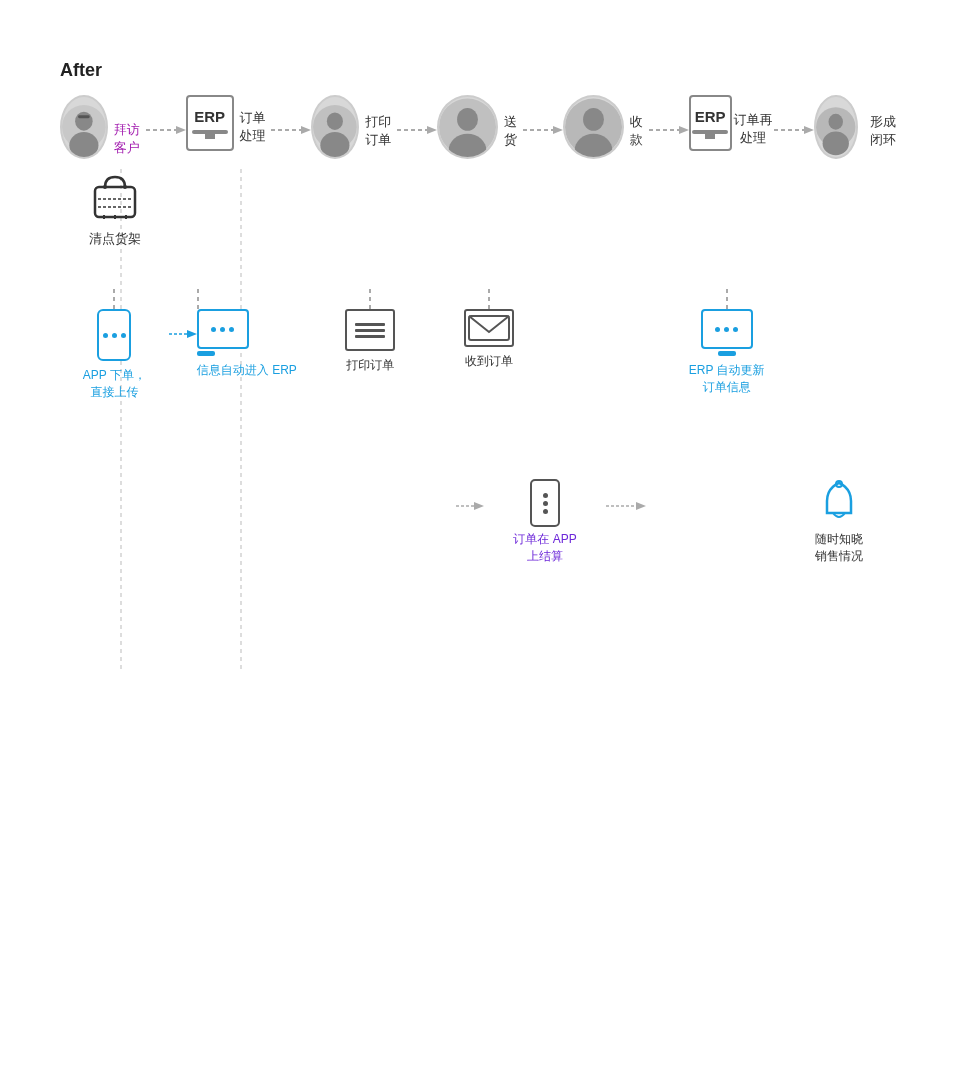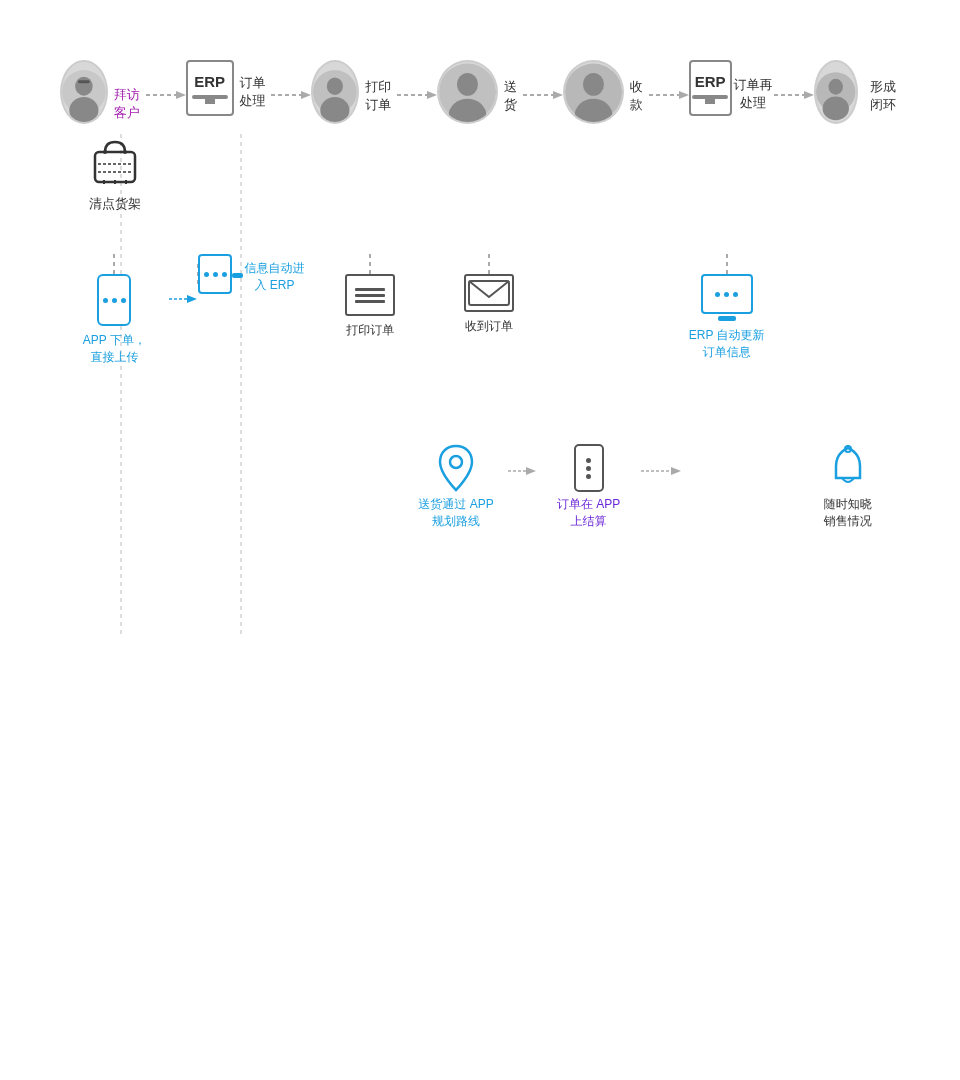--- a/index.html
+++ b/index.html
@@ -54,20 +54,21 @@
       position: relative;
     }
 
   </style>
 </head>
 <body>
 
 <div class="page-container">
 
 
+  <div class="after-label">After</div>
 
   <div class="diagram-area">
 
     <div style="display:flex; align-items:flex-start; width:100%; margin-bottom:10px; position:relative;">
 
       <div class="col-item" style="flex:1;">
         <div style="width:64px;height:64px;border-radius:50%;overflow:hidden;border:2px solid #ccc;background:#d8d8d8;display:flex;align-items:center;justify-content:center;">
           <svg width="60" height="60" viewBox="0 0 60 60">
             <rect width="60" height="60" fill="#c8c8c8" rx="30"></rect>
             <ellipse cx="30" cy="22" rx="12" ry="13" fill="#888"></ellipse>
@@ -222,21 +223,21 @@
           <span style="font-size:12px;color:#1a9fe0;margin-top:6px;text-align:center;line-height:1.4;">APP 下单，<br>直接上传</span>
         </div>
 
         <div style="flex:0 0 20px;display:flex;align-items:center;margin-top:40px;">
           <svg width="28" height="10">
               <line x1="0" y1="5" x2="18" y2="5" stroke="#1a9fe0" stroke-width="1.5" stroke-dasharray="3,2"></line>
               <polygon points="18,1 28,5 18,9" fill="#1a9fe0"></polygon>
             </svg>
         </div>
 
-        <div style="flex:1;display:flex;flex-direction:row;align-items:center;position:relative;">
+        <div style="flex:1;display:flex;flex-direction:column;align-items:flex-start;position:relative;">
           <div style="width:2px;height:20px;background:repeating-linear-gradient(to bottom,#aaa 0,#aaa 4px,transparent 4px,transparent 8px);"></div>
           <div style="width:52px;height:40px;border:2px solid #1a9fe0;border-radius:4px;background:#fff;display:flex;flex-direction:column;align-items:center;justify-content:center;">
             <div style="display:flex;gap:4px;">
               <div style="width:5px;height:5px;border-radius:50%;background:#1a9fe0;"></div>
               <div style="width:5px;height:5px;border-radius:50%;background:#1a9fe0;"></div>
               <div style="width:5px;height:5px;border-radius:50%;background:#1a9fe0;"></div>
             </div>
           </div>
           <div style="width:18px;height:5px;background:#1a9fe0;border-radius:2px;margin-top:2px;"></div>
           <span style="font-size:12px;color:#1a9fe0;margin-top:6px;text-align:center;line-height:1.4;">信息自动进入 ERP</span>
@@ -293,27 +294,20 @@
         <div style="flex:1;display:flex;flex-direction:column;align-items:center;position:relative;">
         </div>
 
       </div>
 
       <div style="position:absolute; top:310px; left:0; right:0; display:flex; align-items:flex-start;">
 
         <div style="flex:3;display:flex;"></div>
         <div style="flex:0 0 30px;"></div>
 
-        <div style="flex:1;display:flex;flex-direction:column;align-items:center;">
-          <svg width="36" height="48" viewBox="0 0 36 48">
-            <path d="M18 2 C8 2 2 9 2 18 C2 30 18 46 18 46 C18 46 34 30 34 18 C34 9 28 2 18 2Z" fill="none" stroke="#1a9fe0" stroke-width="2.5"></path>
-            <circle cx="18" cy="18" r="6" fill="none" stroke="#1a9fe0" stroke-width="2.5"></circle>
-          </svg>
-          <span style="font-size:12px;color:#1a9fe0;margin-top:4px;text-align:center;line-height:1.4;">送货通过 APP<br>规划路线</span>
-        </div>
 
         <div style="flex:0 0 20px;display:flex;align-items:center;margin-top:22px;">
           <svg width="28" height="10">
               <line x1="0" y1="5" x2="18" y2="5" stroke="#aaa" stroke-width="1.5" stroke-dasharray="3,2"></line>
               <polygon points="18,1 28,5 18,9" fill="#aaa"></polygon>
             </svg>
         </div>
 
         <div style="flex:1;display:flex;flex-direction:column;align-items:center;">
           <div style="width:30px;height:48px;border:2px solid #555;border-radius:5px;background:#fff;display:flex;flex-direction:column;align-items:center;justify-content:center;gap:3px;">

